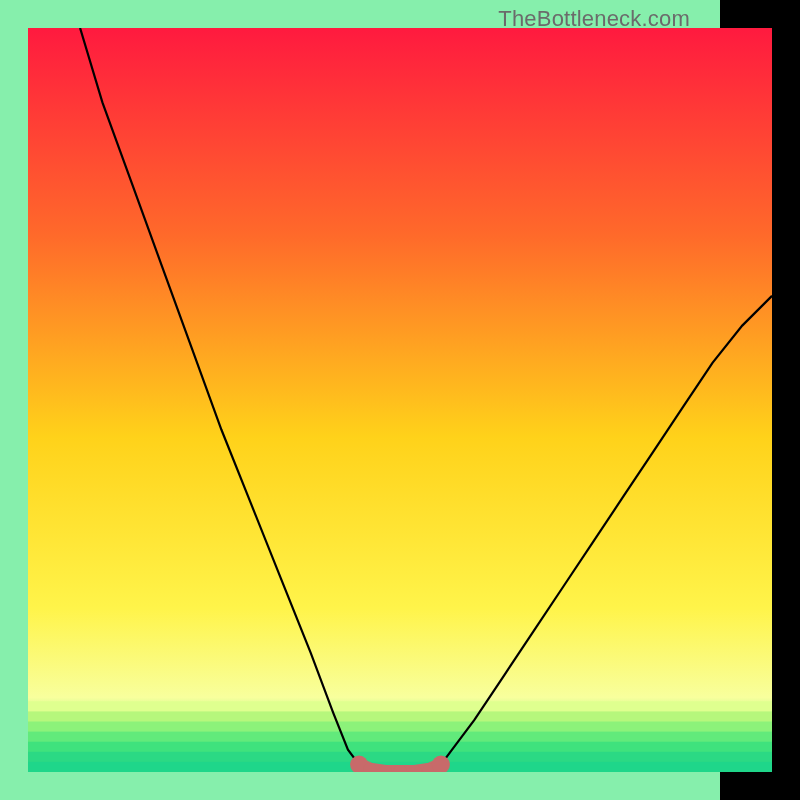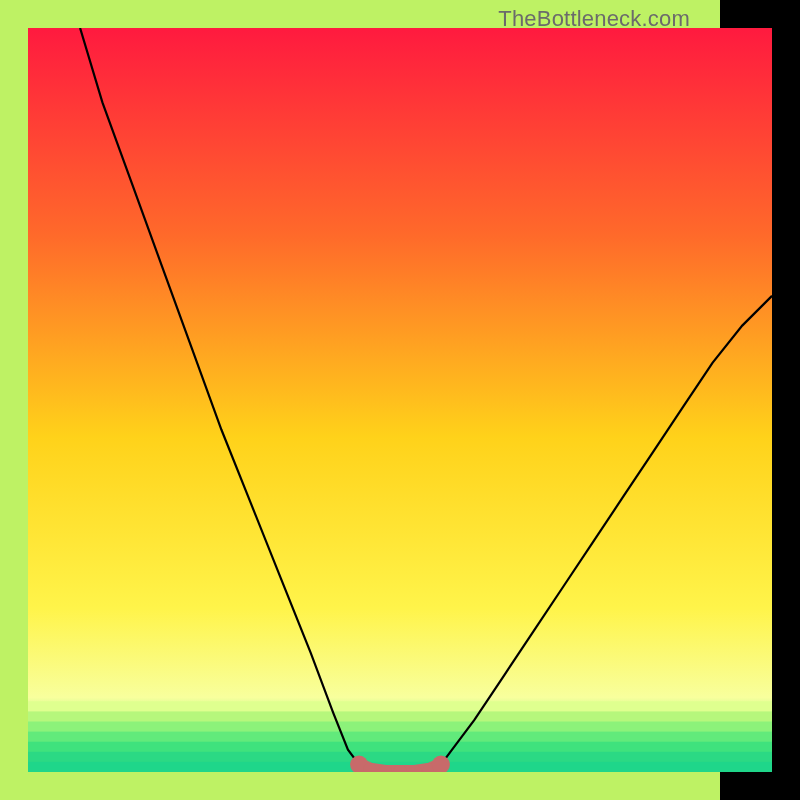--- a/index.html
+++ b/index.html
@@ -8,21 +8,21 @@
     width: 800px;
     height: 800px;
     background: #000;
     overflow: hidden;
     font-family: Arial, Helvetica, sans-serif;
   }
   .frame {
     position: absolute;
     top: 0; left: 0;
     width: 720px; height: 800px;
-    background: #bef264;
+    background: #86efac;
   }
   .plot {
     position: absolute;
     top: 28px;
     left: 28px;
     width: 744px;
     height: 744px;
     overflow: hidden;
   }
   .watermark {

